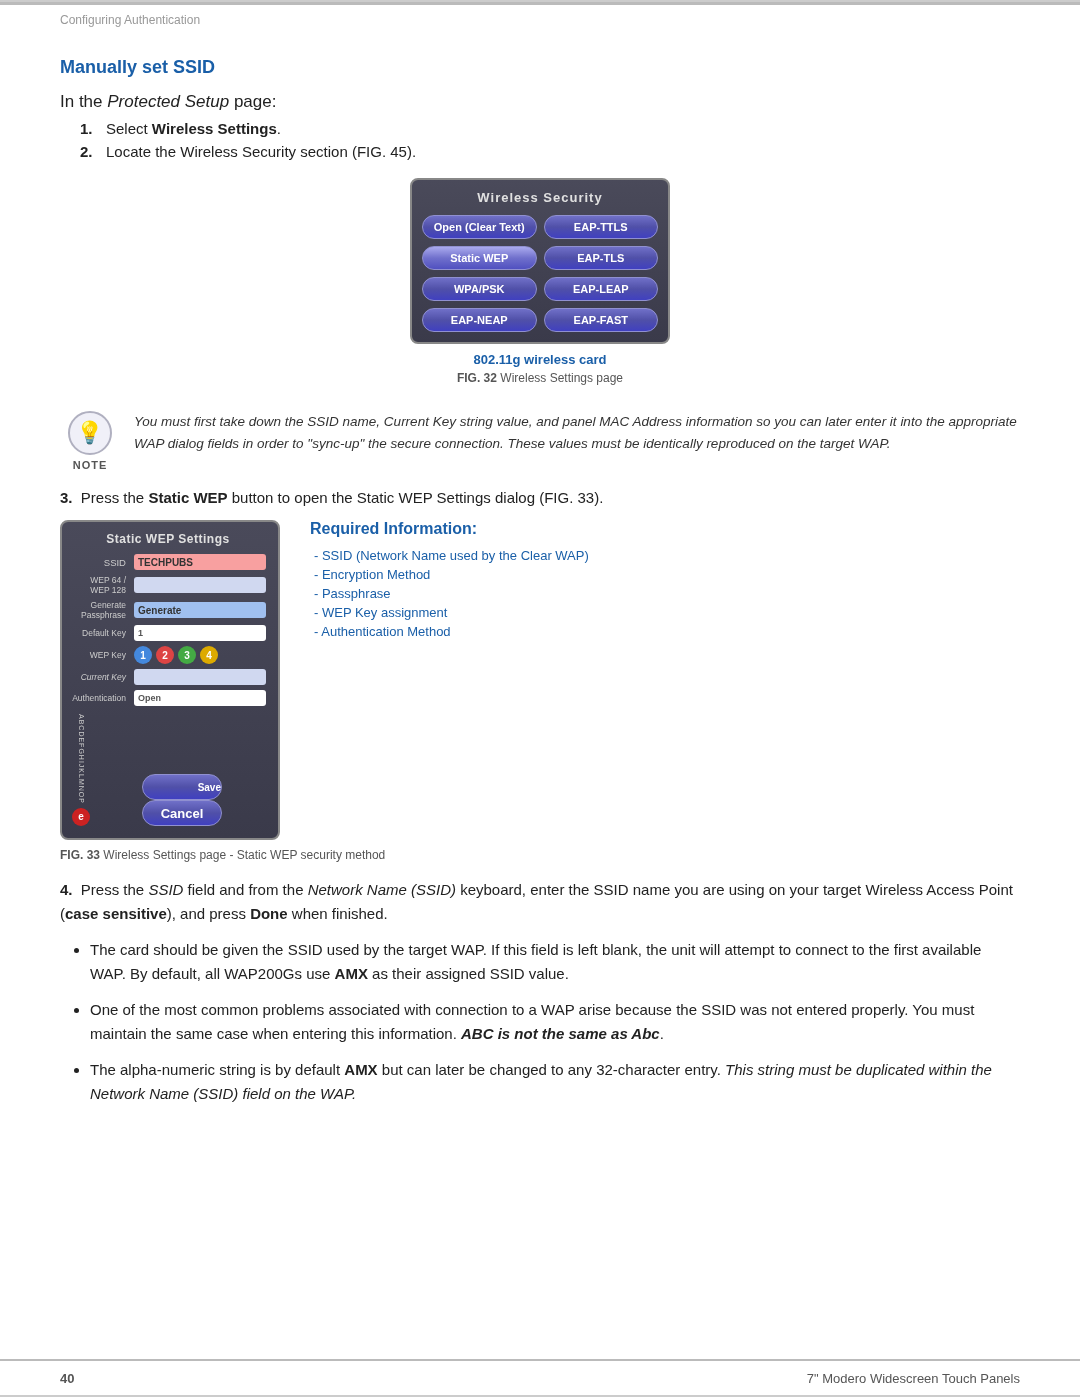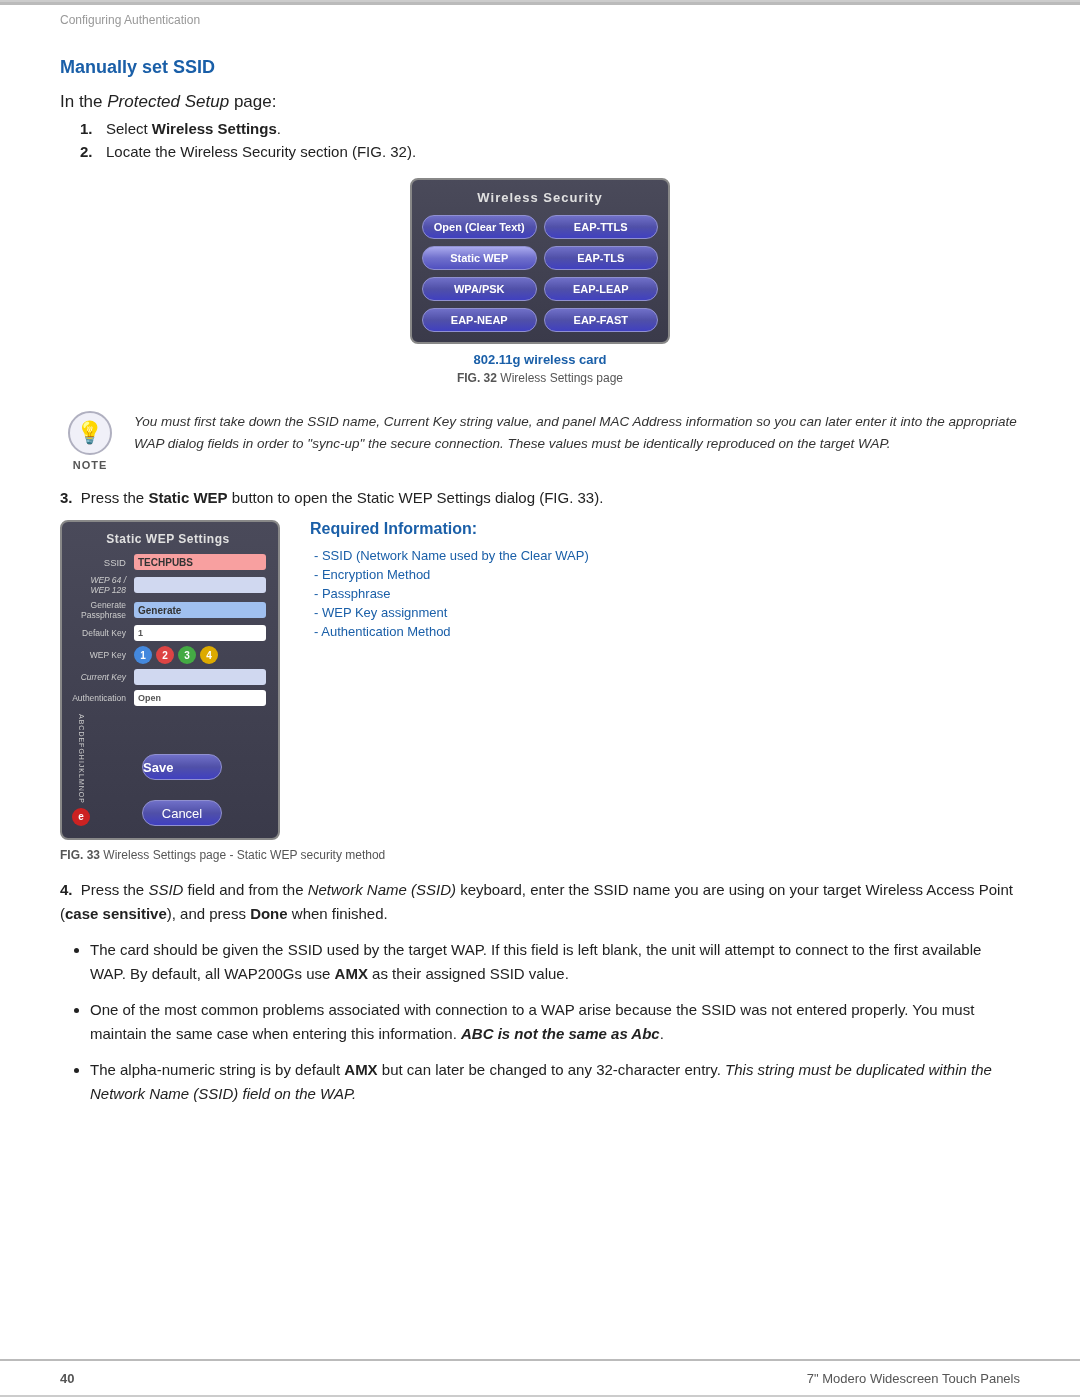--- a/index.html
+++ b/index.html
@@ -286,45 +286,45 @@
       cursor: pointer;
     }
 
     .swp-key.k1 { background: #4488dd; }
     .swp-key.k2 { background: #dd4444; }
     .swp-key.k3 { background: #44aa44; }
     .swp-key.k4 { background: #ddaa00; }
 
     .swp-save-btn {
       display: block;
-      margin: 6px auto 20px auto;
+      margin: 6px auto 0 auto;
       width: 80px;
       height: 26px;
       background: linear-gradient(180deg, #7070c8 0%, #5050a8 50%, #4040c0 100%);
       border: 1px solid #9090d0;
       border-radius: 13px;
       color: #fff;
-      font-size: 13px;
-      font-weight: bold;
-      text-align: left;
+      font-size: 10px;
+      font-weight: bold;
+      text-align: right;
       line-height: 26px;
       cursor: pointer;
     }
 
     .swp-cancel-btn {
       display: block;
       margin: 0 auto;
       width: 80px;
       height: 26px;
       background: linear-gradient(180deg, #7070c8 0%, #5050a8 50%, #4040c0 100%);
       border: 1px solid #9090d0;
       border-radius: 13px;
       color: #fff;
       font-size: 13px;
-      font-weight: normal;
+      font-weight: bold;
       text-align: center;
       line-height: 26px;
       cursor: pointer;
     }
 
     .swp-bluetooth {
       width: 18px;
       height: 18px;
       background: #cc2222;
       border-radius: 50%;
@@ -454,21 +454,21 @@
       In the <em>Protected Setup</em> page:
     </div>
 
     <div class="step-list">
       <div class="step-item">
         <span class="step-num">1.</span>
         <span class="step-text">Select <strong>Wireless Settings</strong>.</span>
       </div>
       <div class="step-item">
         <span class="step-num">2.</span>
-        <span class="step-text">Locate the Wireless Security section (FIG. 32).</span>
+        <span class="step-text">Locate the Wireless Security section (FIG. 45).</span>
       </div>
     </div>
 
     <div class="figure-container">
       <div class="wireless-security-panel">
         <div class="ws-title">Wireless Security</div>
         <div class="ws-buttons-grid">
           <div class="ws-btn">Open (Clear Text)</div>
           <div class="ws-btn">EAP-TTLS</div>
           <div class="ws-btn active">Static WEP</div>
@@ -502,21 +502,21 @@
       <div class="swp-inner">
         <div class="static-wep-panel">
           <div class="swp-title">Static WEP Settings</div>
 
           <div class="swp-row">
             <div class="swp-label">SSID</div>
             <div class="swp-field" style="background:#f8a0a0;">TECHPUBS</div>
           </div>
 
           <div class="swp-row">
-            <div class="swp-label" style="font-size:8.5px;font-style:italic;">WEP 64 /<br>WEP 128</div>
+            <div class="swp-label" style="font-size:8.5px;">WEP 64 /<br>WEP 128</div>
             <div class="swp-field light"></div>
           </div>
 
           <div class="swp-row">
             <div class="swp-label" style="font-size:8.5px;">Generate<br>Passphrase</div>
             <div class="swp-field blue">Generate</div>
           </div>
 
           <div class="swp-row">
             <div class="swp-label" style="font-size:8.5px;">Default Key</div>

